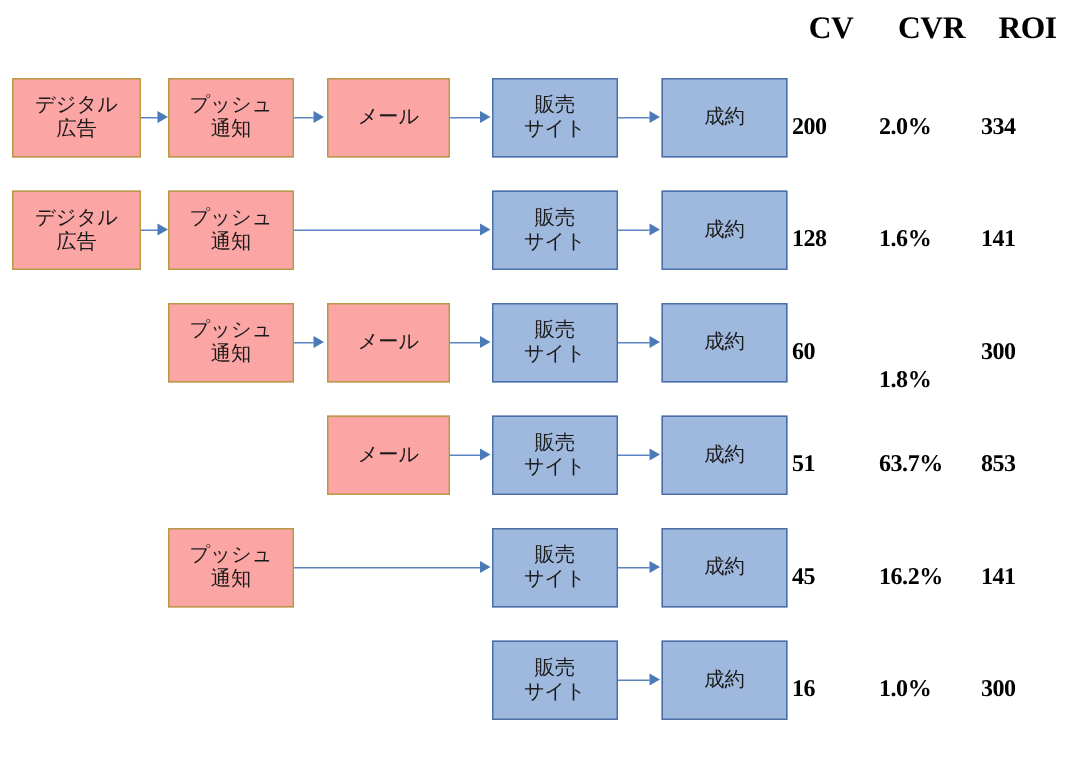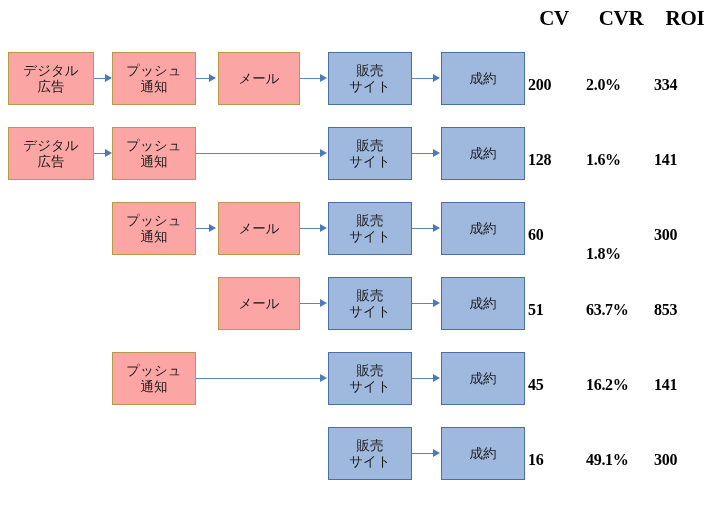--- a/index.html
+++ b/index.html
@@ -241,16 +241,16 @@
 サイト</span>
   </div>
   <div class="arrow-line" style="left:412px; top:453px; width:21px;"></div>
   <div class="arrow-head" style="left:433px; top:449px;"></div>
 
   <div class="node blue" style="left:441px; top:427px; width:84px;">
     <span class="label">成約</span>
   </div>
 
   <div class="metric-val cv" style="top:451px;">16</div>
-  <div class="metric-val cvr" style="top:451px;">49.1%</div>
+  <div class="metric-val cvr" style="top:451px;">1.0%</div>
   <div class="metric-val roi" style="top:451px;">300</div>
 
 </div>
 
 </body></html>

